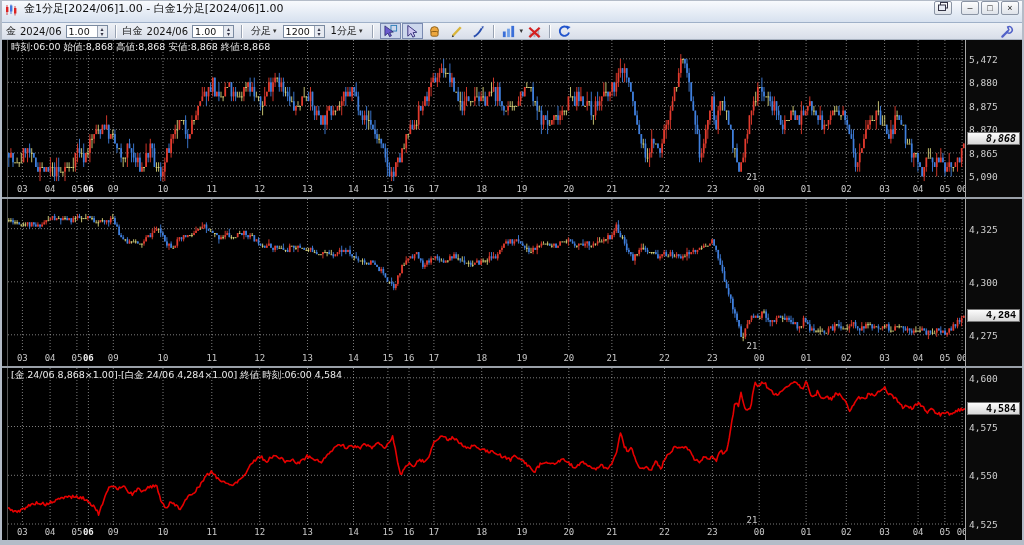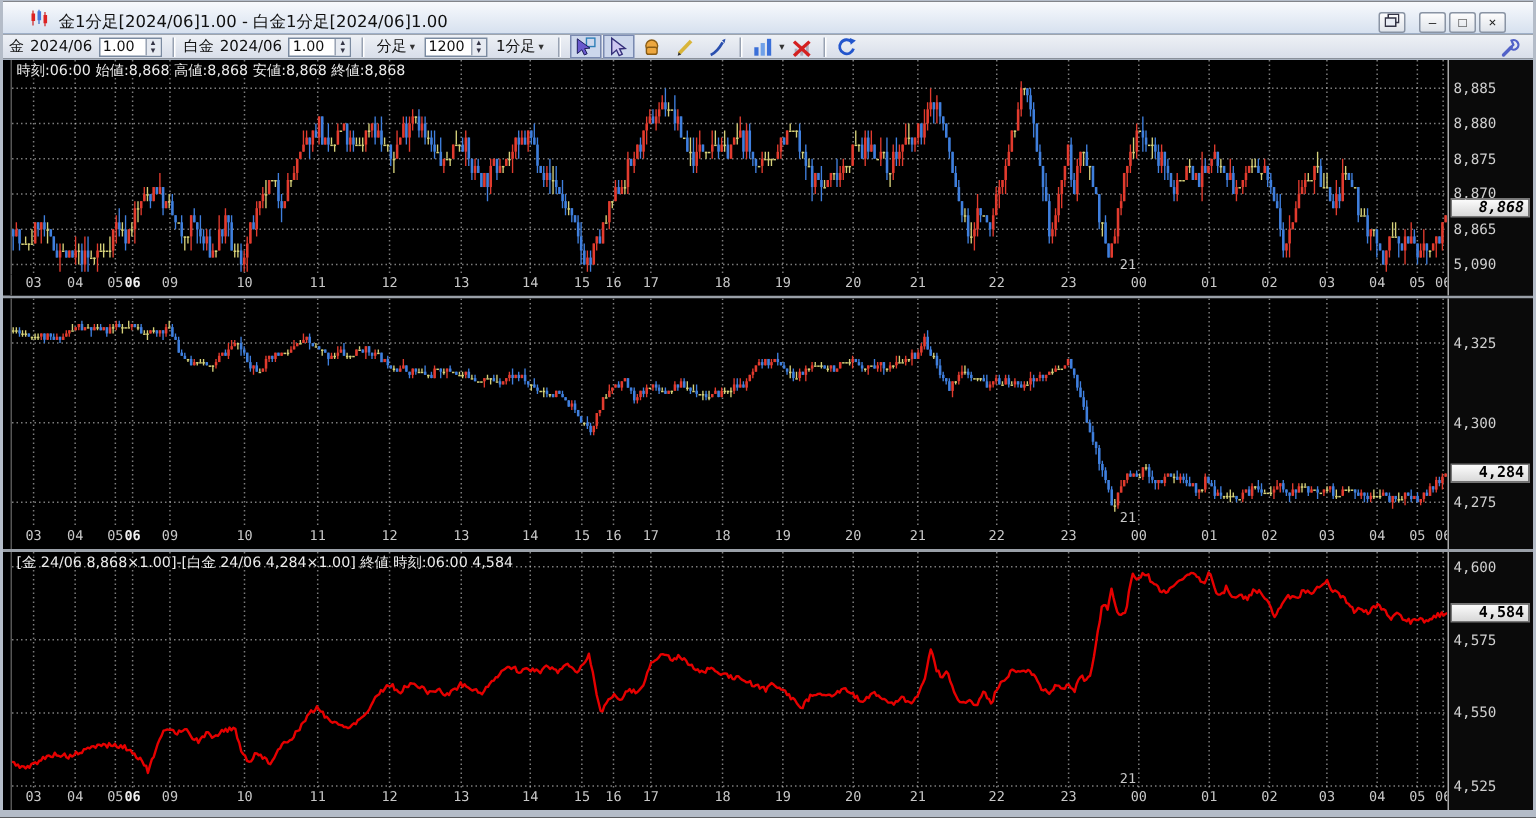--- a/index.html
+++ b/index.html
@@ -1,20 +1,20 @@
 <!DOCTYPE html>
 <html><head>
 <meta charset="utf-8">
 <style>
   html,body{margin:0;padding:0;background:#6b6b6b;}
   .window{width:1024px;height:545px;box-sizing:border-box;border:2px solid #b4bcc8;border-top-width:1px;border-bottom-width:5px;
     background:#000;display:flex;flex-direction:column;font-family:"DejaVu Sans",sans-serif;overflow:hidden;}
   
   .titlebar{height:21px;flex:0 0 21px;background:linear-gradient(#f8fafd,#d7e1ef);border-bottom:1px solid #9fb0c8;
-    display:flex;align-items:flex-end;padding:0 18px;gap:5px;}
+    display:flex;align-items:flex-start;padding:0 3px;gap:5px;}
   .title{font-size:11px;color:#101010;white-space:nowrap;flex:1;overflow:hidden;}
   .winbtns{display:flex;align-items:center;gap:2px;}
   .winbtn{width:18px;height:14px;font-size:9px;line-height:11px;text-align:center;color:#222;padding:0;
     background:linear-gradient(#fdfdfd,#dfe3ea);border:1px solid #8a94a4;border-radius:2px;cursor:default;}
   .btngap{width:5px;}
   
   .toolbar{height:16px;flex:0 0 16px;background:linear-gradient(#eef1f6,#d8dee9);border-bottom:1px solid #a8b2c0;
     display:flex;align-items:center;padding:0 4px;font-size:10px;color:#111;gap:4px;}
   .tlabel{white-space:nowrap;}
   .spin{display:inline-flex;background:#fff;border:1px solid #7a8aa0;height:13px;align-items:stretch;box-sizing:border-box;}
@@ -1163,21 +1163,21 @@
           <span class="xlab" style="left: 83.4%;">01</span>
           <span class="xlab" style="left: 87.6%;">02</span>
           <span class="xlab" style="left: 91.6%;">03</span>
           <span class="xlab" style="left: 95.1%;">04</span>
           <span class="xlab" style="left: 97.9%;">05</span>
           <span class="xlab" style="left: 99.7%;">06</span>
         </div>
     </div>
     <div class="yaxis">
       <div class="pricebox" style="top: 91.7829px; font-style: italic;"><span>8,868</span></div>
-    <span class="ytick" style="top: 13.8158px;">8,885</span>
+    <span class="ytick" style="top: 13.8158px;">5,472</span>
         <span class="ytick" style="top: 37.3355px;">8,880</span>
         <span class="ytick" style="top: 60.8553px; text-align: right;">8,875</span>
         <span class="ytick" style="top: 84.375px; text-align: center;">8,870</span>
         <span class="ytick" style="top: 107.895px;">8,865</span>
         <span class="ytick" style="top: 131.414px;">5,090</span>
       </div>
   </div>
   <div class="hsep"></div>
 
   <div class="panelrow">
@@ -2160,21 +2160,21 @@
           <span class="xlab" style="left: 78.5%;">00</span>
           <span class="xlab" style="left: 83.4%;">01</span>
           <span class="xlab" style="left: 87.6%;">02</span>
           <span class="xlab" style="left: 91.6%;">03</span>
           <span class="xlab" style="left: 95.1%;">04</span>
           <span class="xlab" style="left: 97.9%;">05</span>
           <span class="xlab" style="left: 99.7%;">06</span>
         </div>
     </div>
     <div class="yaxis">
-      <div class="pricebox" style="top: 109.713px;"><span>4,284</span></div>
+      <div class="pricebox" style="top: 109.713px; font-family: Liberation Mono, monospace;"><span>4,284</span></div>
     <span class="ytick" style="top: 24.7087px;">4,325</span>
         <span class="ytick" style="top: 77.7601px;">4,300</span>
         <span class="ytick" style="top: 130.811px;">4,275</span>
       </div>
   </div>
   <div class="hsep"></div>
 
   <div class="panelrow">
     <div class="gutter"></div>
     <div class="pcol">

